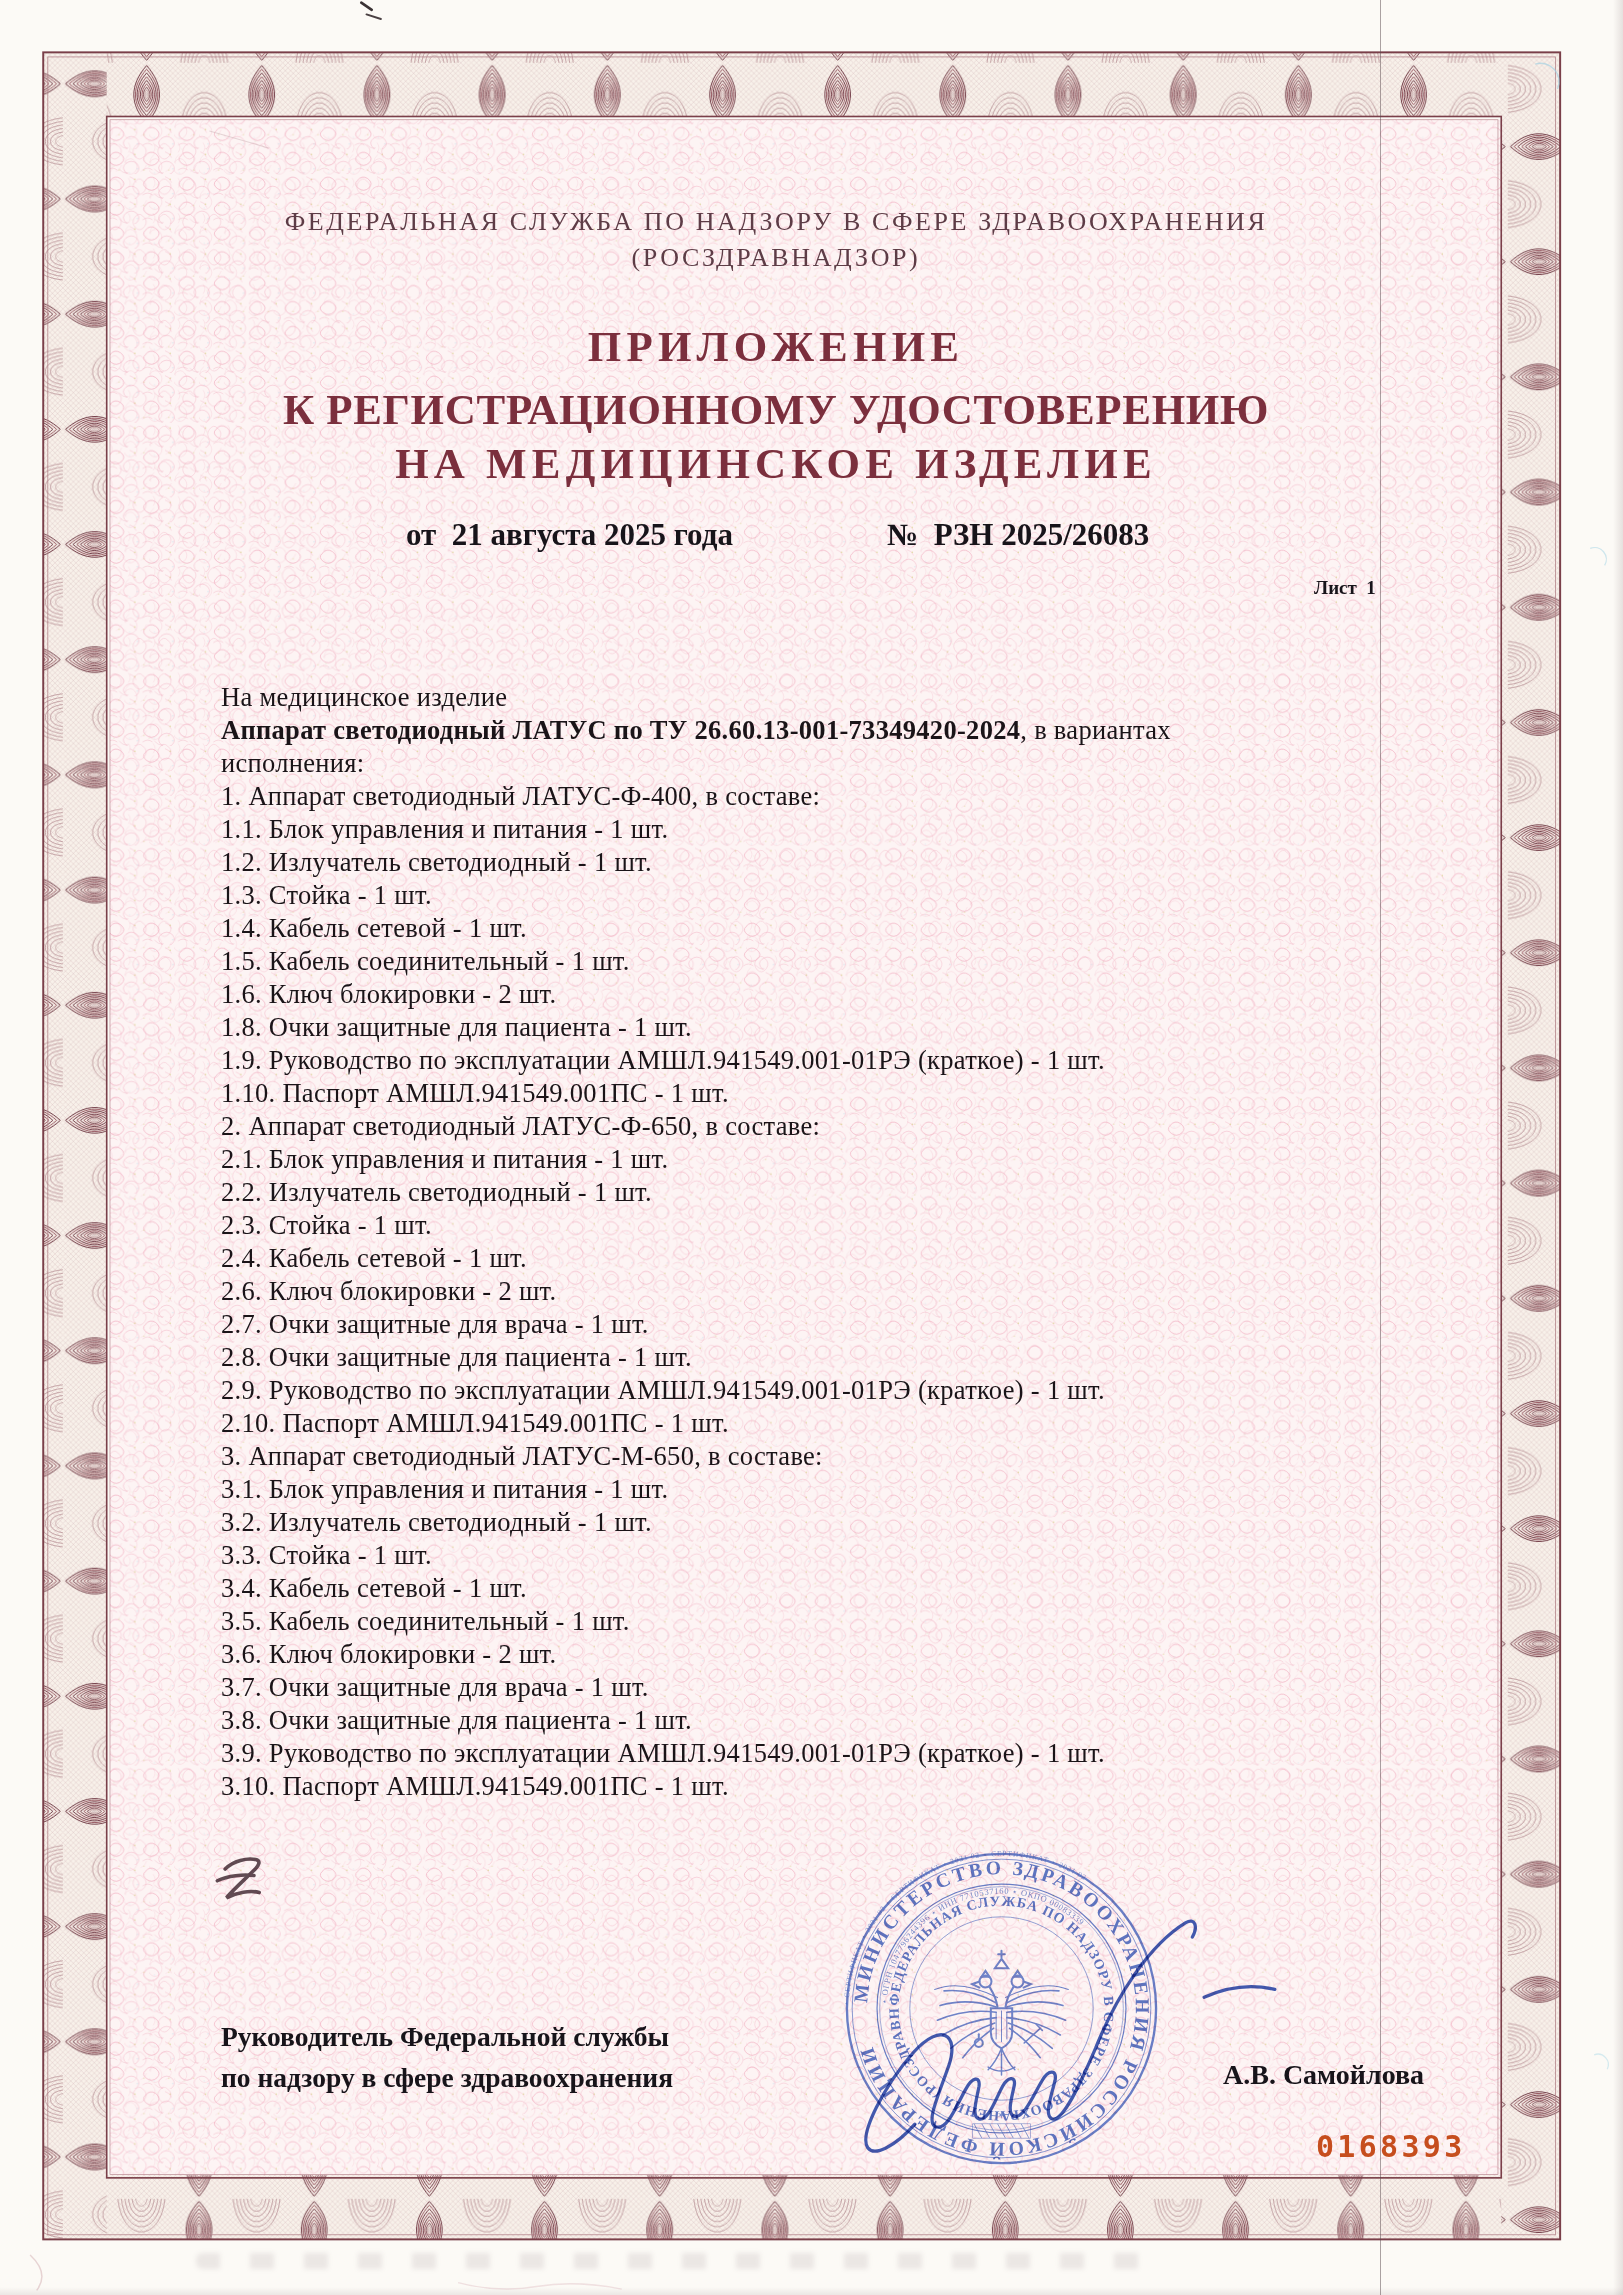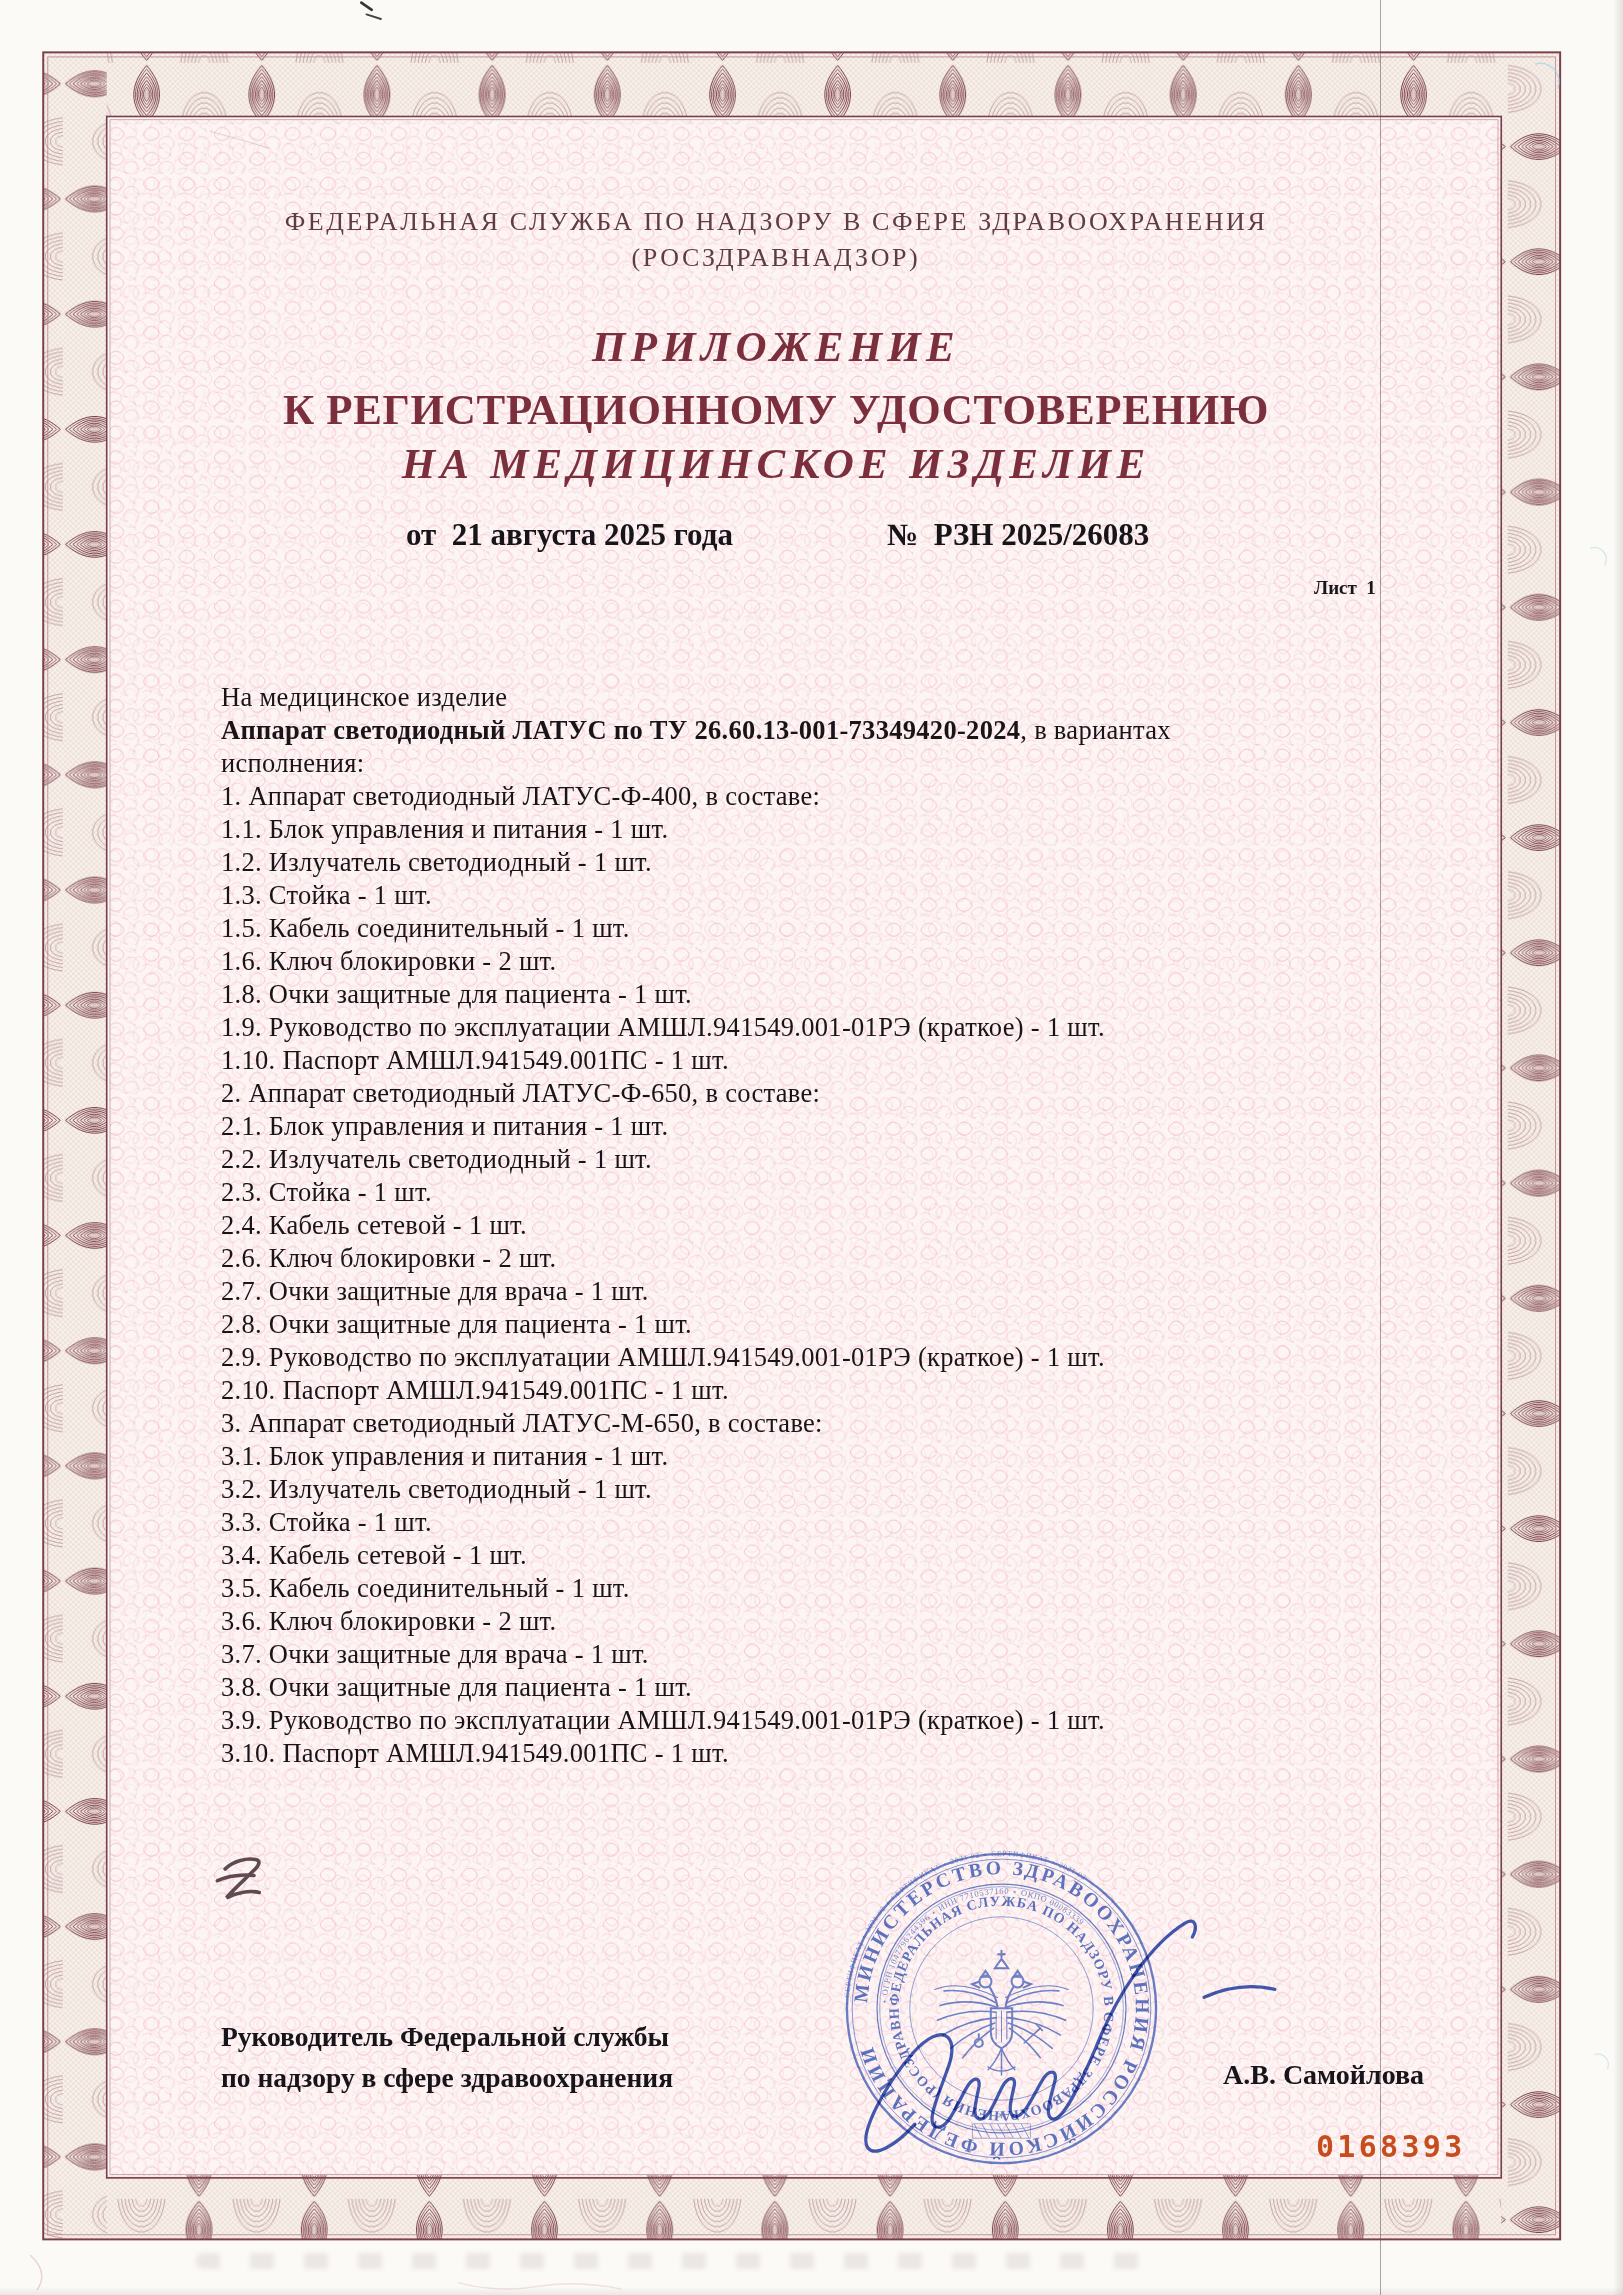--- a/index.html
+++ b/index.html
@@ -9,21 +9,21 @@
     font-family:"Liberation Serif","DejaVu Serif",serif;
   }
   .abs{position:absolute;}
   #bg-svg,#stamp-svg,#overlay-svg{position:absolute;pointer-events:none;}
   #bg-svg{left:0;top:0;}
   #stamp-svg{left:805px;top:1812px;mix-blend-mode:multiply;opacity:.9;}
   #overlay-svg{left:0;top:0;mix-blend-mode:multiply;}
   .centerbox{position:absolute;left:115px;width:1322px;text-align:center;white-space:pre;}
   .agency{font-size:26px;letter-spacing:2.6px;color:#5d3c46;font-weight:400;}
   .title{font-weight:700;color:#7b2f3d;font-size:43px;}
-  .ls8{letter-spacing:5.2px;font-style:italic;}
+  .ls8{letter-spacing:5.2px;}
   .ls1{letter-spacing:0.7px;}
   .dateline{font-size:31px;font-weight:700;color:#17141a;white-space:pre;}
   .sheet{font-size:19px;font-weight:700;color:#17141a;white-space:pre;}
   #body-lines{position:absolute;left:221px;top:681px;width:1231px;color:#1a1418;}
   .bline{font-size:26.5px;line-height:33px;white-space:nowrap;letter-spacing:0.3px;}
   .bline b{font-weight:700;}
   .sigline{font-size:27.5px;font-weight:700;color:#17141a;white-space:nowrap;}
   .signame{font-size:28px;font-weight:700;color:#17141a;white-space:nowrap;}
   .serial{
     font-family:"DejaVu Sans Mono","Liberation Mono",monospace;
@@ -279,20 +279,21 @@
 <div class="abs sheet txt" style="left:1314px;top:577px">Лист  1</div>
 
 <div id="body-lines" class="txt">
     <div class="bline">На медицинское изделие</div>
     <div class="bline"><b>Аппарат светодиодный ЛАТУС по ТУ 26.60.13-001-73349420-2024</b>, в вариантах</div>
     <div class="bline">исполнения:</div>
     <div class="bline">1. Аппарат светодиодный ЛАТУС-Ф-400, в составе:</div>
     <div class="bline">1.1. Блок управления и питания - 1 шт.</div>
     <div class="bline">1.2. Излучатель светодиодный - 1 шт.</div>
     <div class="bline">1.3. Стойка - 1 шт.</div>
+    <div class="bline">1.4. Кабель сетевой - 1 шт.</div>
     <div class="bline">1.5. Кабель соединительный - 1 шт.</div>
     <div class="bline">1.6. Ключ блокировки - 2 шт.</div>
     <div class="bline">1.8. Очки защитные для пациента - 1 шт.</div>
     <div class="bline">1.9. Руководство по эксплуатации АМШЛ.941549.001-01РЭ (краткое) - 1 шт.</div>
     <div class="bline">1.10. Паспорт АМШЛ.941549.001ПС - 1 шт.</div>
     <div class="bline">2. Аппарат светодиодный ЛАТУС-Ф-650, в составе:</div>
     <div class="bline">2.1. Блок управления и питания - 1 шт.</div>
     <div class="bline">2.2. Излучатель светодиодный - 1 шт.</div>
     <div class="bline">2.3. Стойка - 1 шт.</div>
     <div class="bline">2.4. Кабель сетевой - 1 шт.</div>

